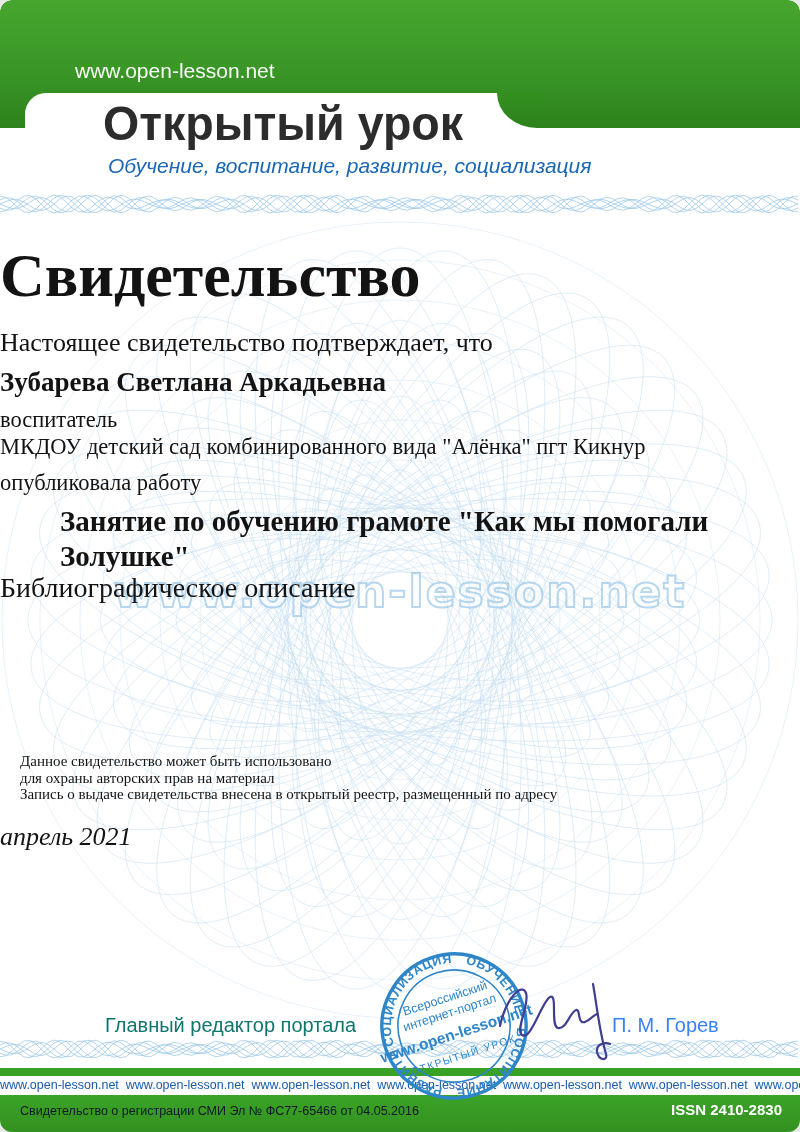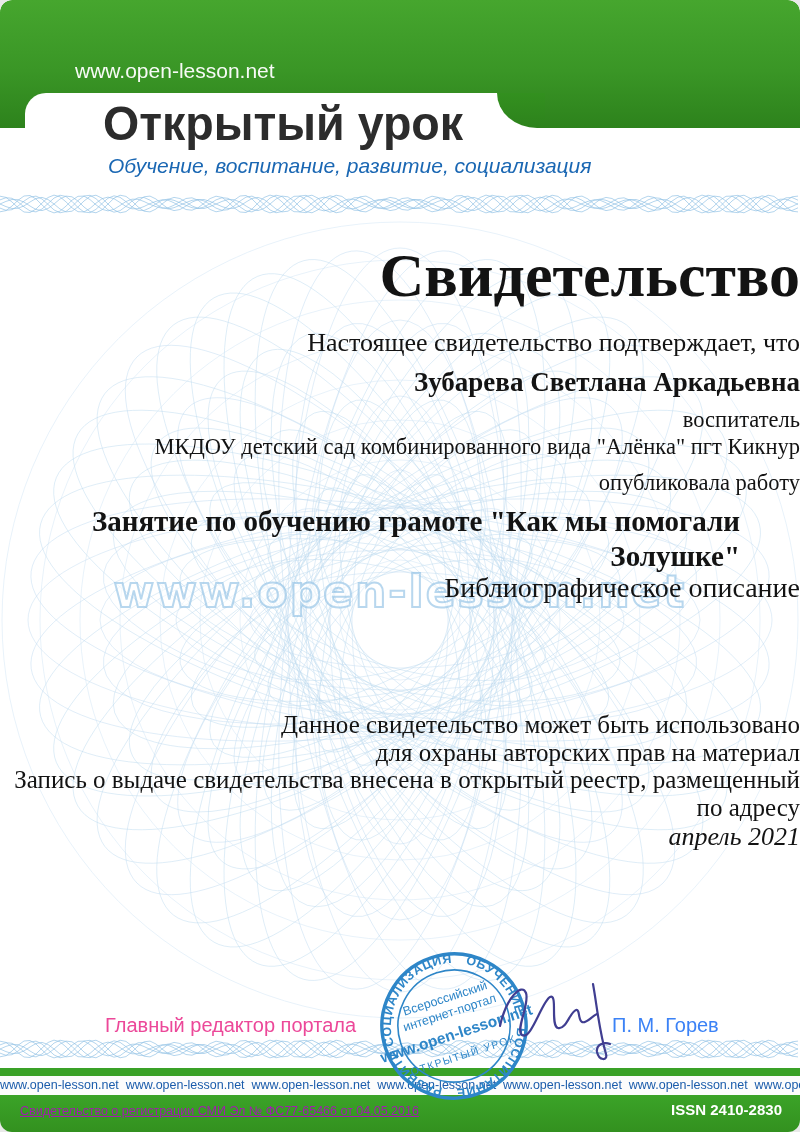--- a/index.html
+++ b/index.html
@@ -1,19 +1,19 @@
 <!DOCTYPE html>
 <html><head>
 <meta charset="utf-8">
 <style>
   html,body{margin:0;padding:0;background:#e9e9e9;}
   .page{position:relative;width:800px;height:1132px;margin:0 auto;background:#fff;
         overflow:hidden;font-family:"Liberation Sans",sans-serif;border-radius:12px;}
   .abs{position:absolute;left:0;right:0;}
-  .center{text-align:right;}
+  .center{text-align:left;}
   .serif{font-family:"Liberation Serif","DejaVu Serif",serif;color:#131313;}
 
   
   .header{position:absolute;top:0;left:0;width:800px;height:128px;z-index:2;
           background:linear-gradient(180deg,#46a62e 0%,#3a9626 55%,#2d821c 100%);
           border-radius:12px 12px 0 0;}
   .portal-name{position:absolute;top:26px;left:75px;color:#fff;font-size:25px;font-weight:bold;}
   .portal-url{position:absolute;top:59px;left:75px;color:#fff;font-size:21px;opacity:.96;}
   .tab{position:absolute;top:93px;left:25px;width:520px;height:35px;background:#fff;
        border-radius:24px 40px 0 0;}
@@ -39,37 +39,37 @@
   .confirm{top:328px;font-size:26px;z-index:2;}
   .name{top:367px;font-size:27px;font-weight:bold;z-index:2;}
   .position{top:407px;font-size:22.5px;z-index:2;}
   .org{top:434px;font-size:22.5px;z-index:2;}
   .action{top:470px;font-size:22.5px;z-index:2;}
   .work{top:504px;font-size:29px;font-weight:bold;line-height:1.2;z-index:2;}
   .work-inner{max-width:680px;margin:0 auto;}
   .bib-head{top:572px;font-size:28px;z-index:2;}
   .bib-text{top:620px;font-size:22px;font-weight:bold;line-height:1.12;z-index:2;}
   .bib-inner{max-width:758px;margin:0 auto;}
-  .note{top:711px;font-size:25px;line-height:1.1;z-index:2;}
+  .note{top:753px;font-size:15px;line-height:1.1;z-index:2;padding-left:20px;}
   .issue-date{top:822px;font-size:26px;font-style:italic;z-index:2;}
 
   
   .stamp{position:absolute;left:366px;top:938px;z-index:6;transform:rotate(-18deg);overflow:visible;}
   .stamp text{fill:#2e86c8;font-family:"Liberation Sans",sans-serif;}
   .signature{position:absolute;left:492px;top:964px;z-index:7;overflow:visible;}
-  .editor-label{position:absolute;left:105px;top:1014px;font-size:20px;color:#ec4899;z-index:2;}
+  .editor-label{position:absolute;left:105px;top:1014px;font-size:20px;color:#0f766e;z-index:2;}
   .editor-name{position:absolute;left:612px;top:1014px;font-size:20px;color:#3b82f6;z-index:2;}
 
   
   .bar-thin{position:absolute;top:1068px;left:0;width:800px;height:8px;background:#3aa127;z-index:2;}
   .url-strip{position:absolute;top:1076px;left:0;width:800px;height:19px;background:#fcfcfc;z-index:2;
        color:#1b5cab;font-size:12.5px;line-height:19px;white-space:nowrap;text-align:center;overflow:hidden;}
   .bar-bottom{position:absolute;top:1095px;left:0;width:800px;height:37px;z-index:2;
        background:linear-gradient(180deg,#3ba328,#33911f);}
-  .reg-text{position:absolute;left:20px;top:1104px;color:#a21caf;font-size:12.5px;z-index:3;text-decoration:underline;}
+  .reg-text{position:absolute;left:20px;top:1104px;color:#0f172a;font-size:12.5px;z-index:3;}
   .issn{position:absolute;right:18px;top:1101px;color:#fff;font-size:15px;font-weight:bold;z-index:3;}
 </style>
 </head>
 <body>
 
 <div class="page">
 
   <svg class="rosette" id="rosette" width="800" height="840" viewBox="0 0 800 840">
       <ellipse cx="400" cy="415" rx="372" ry="112" fill="none" stroke="#bcd9ef" stroke-width="0.8" opacity="0.55" transform="rotate(0 400 415)"></ellipse>
       <ellipse cx="400" cy="415" rx="372" ry="112" fill="none" stroke="#bcd9ef" stroke-width="0.8" opacity="0.55" transform="rotate(7.5 400 415)"></ellipse>

